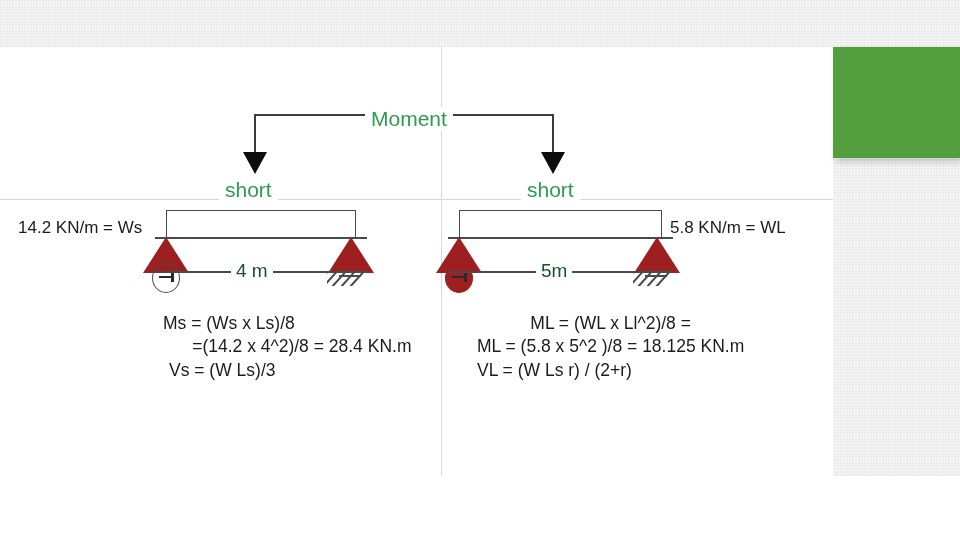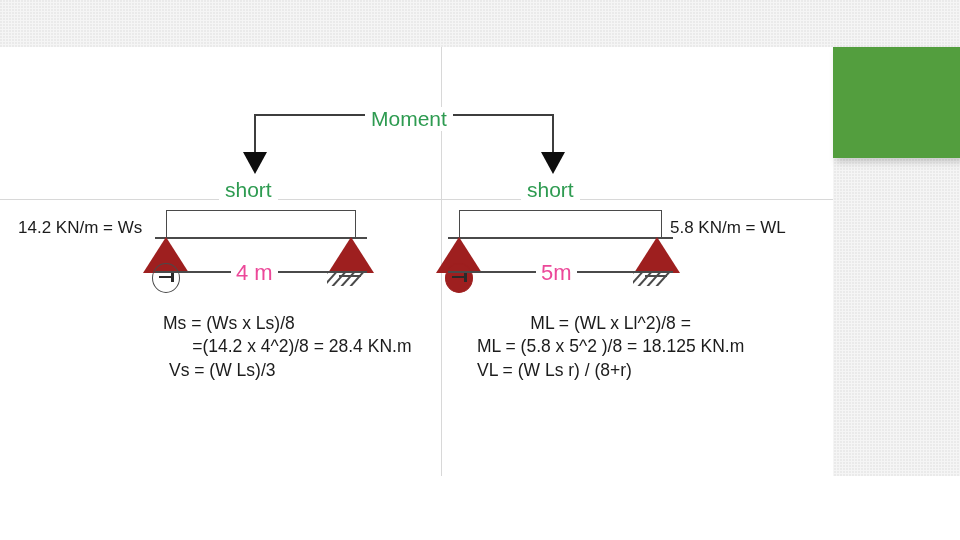--- a/index.html
+++ b/index.html
@@ -176,22 +176,22 @@
     transform: rotate(42deg);
     transform-origin: top left;
   }
   .hatch-base {
     position: absolute;
     height: 1.6px;
     background: #4a4a4a;
   }
   .dim-text {
     position: absolute;
-    font-size: 22px;
-    color: #ec4899;
+    font-size: 19px;
+    color: #14532d;
     background: #ffffff;
     padding: 0 5px;
     white-space: pre;
   }
 </style>
 </head>
 <body>
 
 <div id="screen">
 
@@ -267,20 +267,20 @@
 
     <div style="position:absolute; left:163px; top:265px;">
       <div class="eq" style="position:relative; left:0; top:0;">Ms = (Ws x Ls)/8</div>
       <div class="eq" style="position:relative; left:0; top:0;">      =(14.2 x 4^2)/8 = 28.4 KN.m</div>
       <div class="eq" style="position:relative; left:6px; top:0;">Vs = (W Ls)/3</div>
     </div>
 
     <div style="position:absolute; left:477px; top:265px;">
       <div class="eq" style="position:relative; left:0; top:0;text-align:center;">ML = (WL x Ll^2)/8 =</div>
       <div class="eq" style="position:relative; left:0; top:0;">ML = (5.8 x 5^2 )/8 = 18.125 KN.m</div>
-      <div class="eq" style="position:relative; left:0; top:0;">VL = (W Ls r) / (8+r)</div>
+      <div class="eq" style="position:relative; left:0; top:0;">VL = (W Ls r) / (2+r)</div>
     </div>
 
   </div>
 
   <div id="accent-block"></div>
 
 </div>
 
 </body></html>

